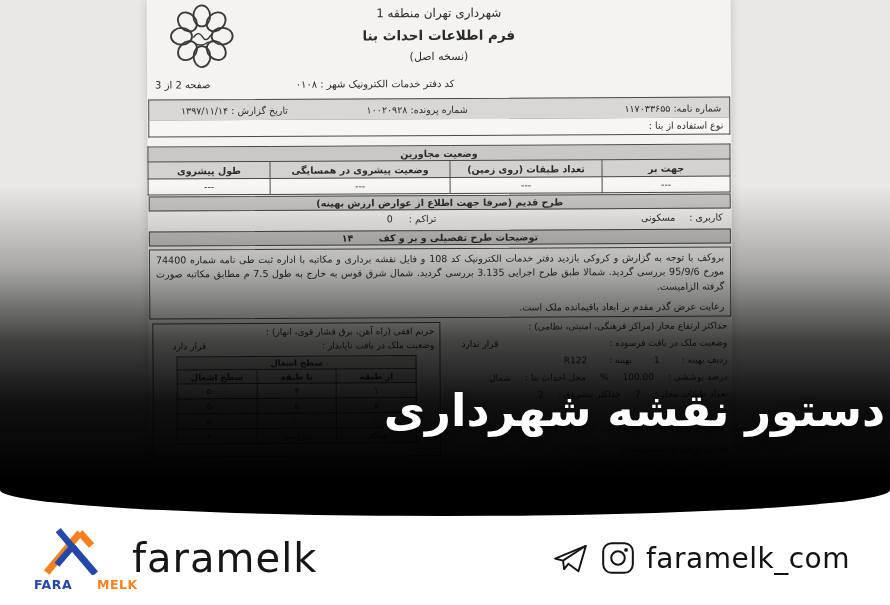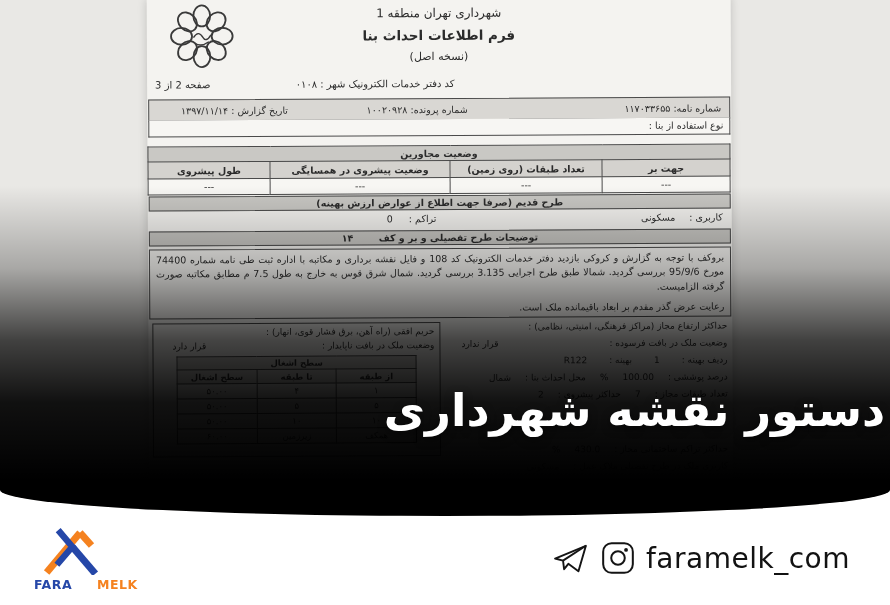--- a/index.html
+++ b/index.html
@@ -311,20 +311,21 @@
             <path d="M12 74 L64 12" stroke="#f5821f" stroke-width="11" fill="none"></path>
             <path d="M64 12 L82 32" stroke="#f5821f" stroke-width="11" fill="none"></path>
             <path d="M30 8 L52 34 L28 62" stroke="#2547a8" stroke-width="10" fill="none"></path>
             <path d="M52 34 L88 76" stroke="#2547a8" stroke-width="11" fill="none"></path>
           </svg>
           <div class="brand-logo-text">
             <span class="lt-blue">FARA</span>
             <span class="lt-orange">MELK</span>
           </div>
         </div>
+        <div class="brand-name">faramelk</div>
       </div>
 
       <div class="social">
         <svg class="sicon" width="38" height="34" viewBox="0 0 34 32">
           <g stroke="#141414" stroke-width="1.8" fill="none" stroke-linejoin="round">
             <path d="M2 16.5 L31 4.5 L24 28.5 L14.5 21.5 L10.5 26.5 L9.5 18.5 Z"></path>
             <path d="M9.5 18.5 L31 4.5"></path>
           </g>
         </svg>
         <svg class="sicon" width="36" height="36" viewBox="0 0 34 34">

